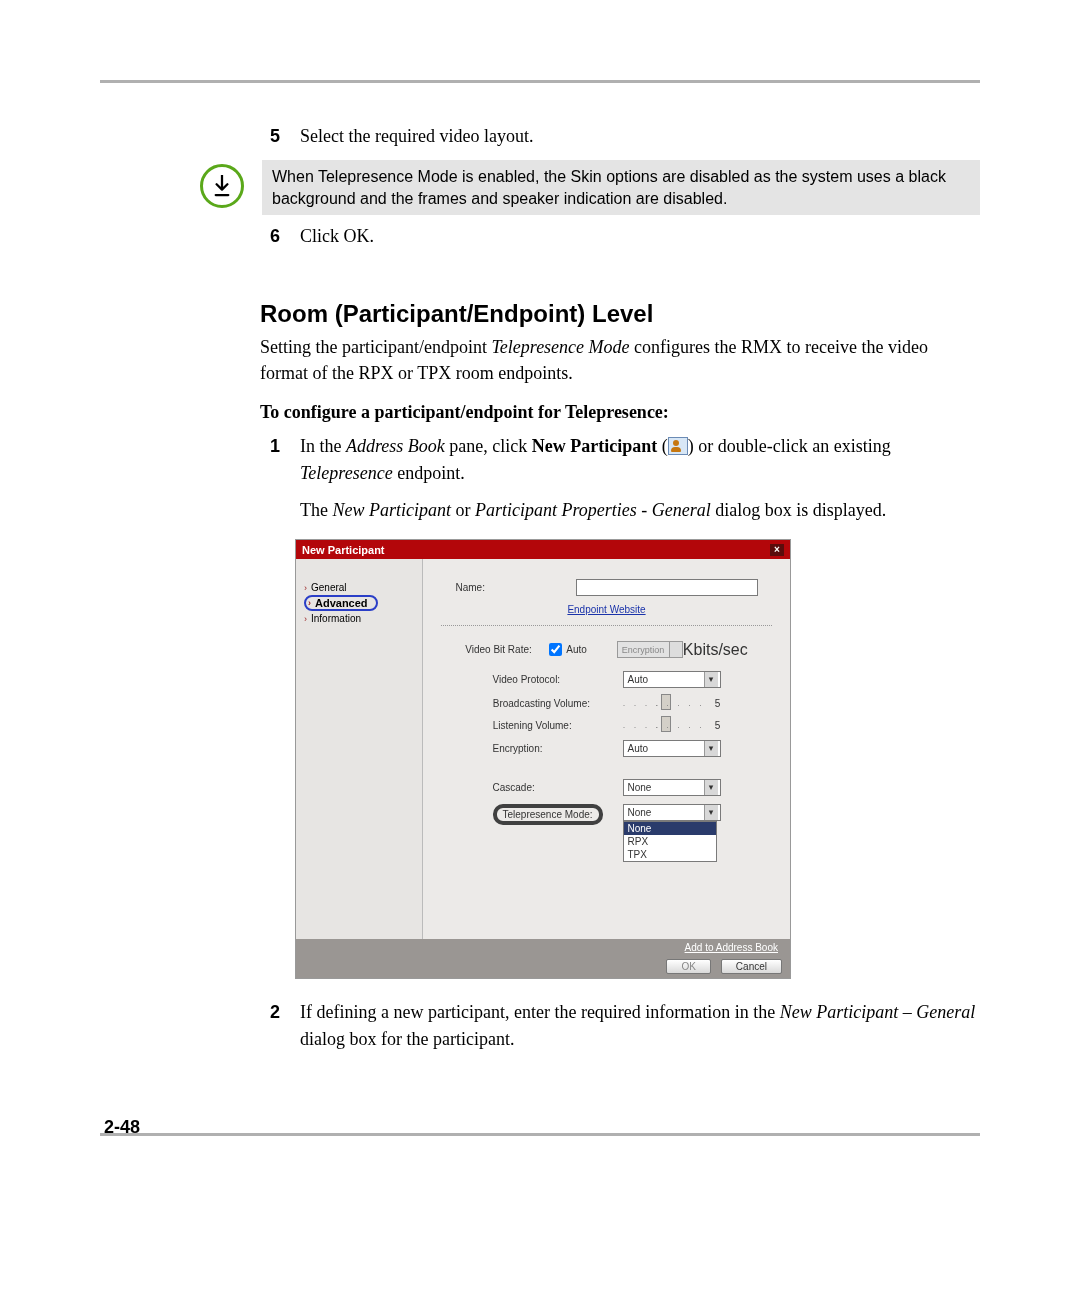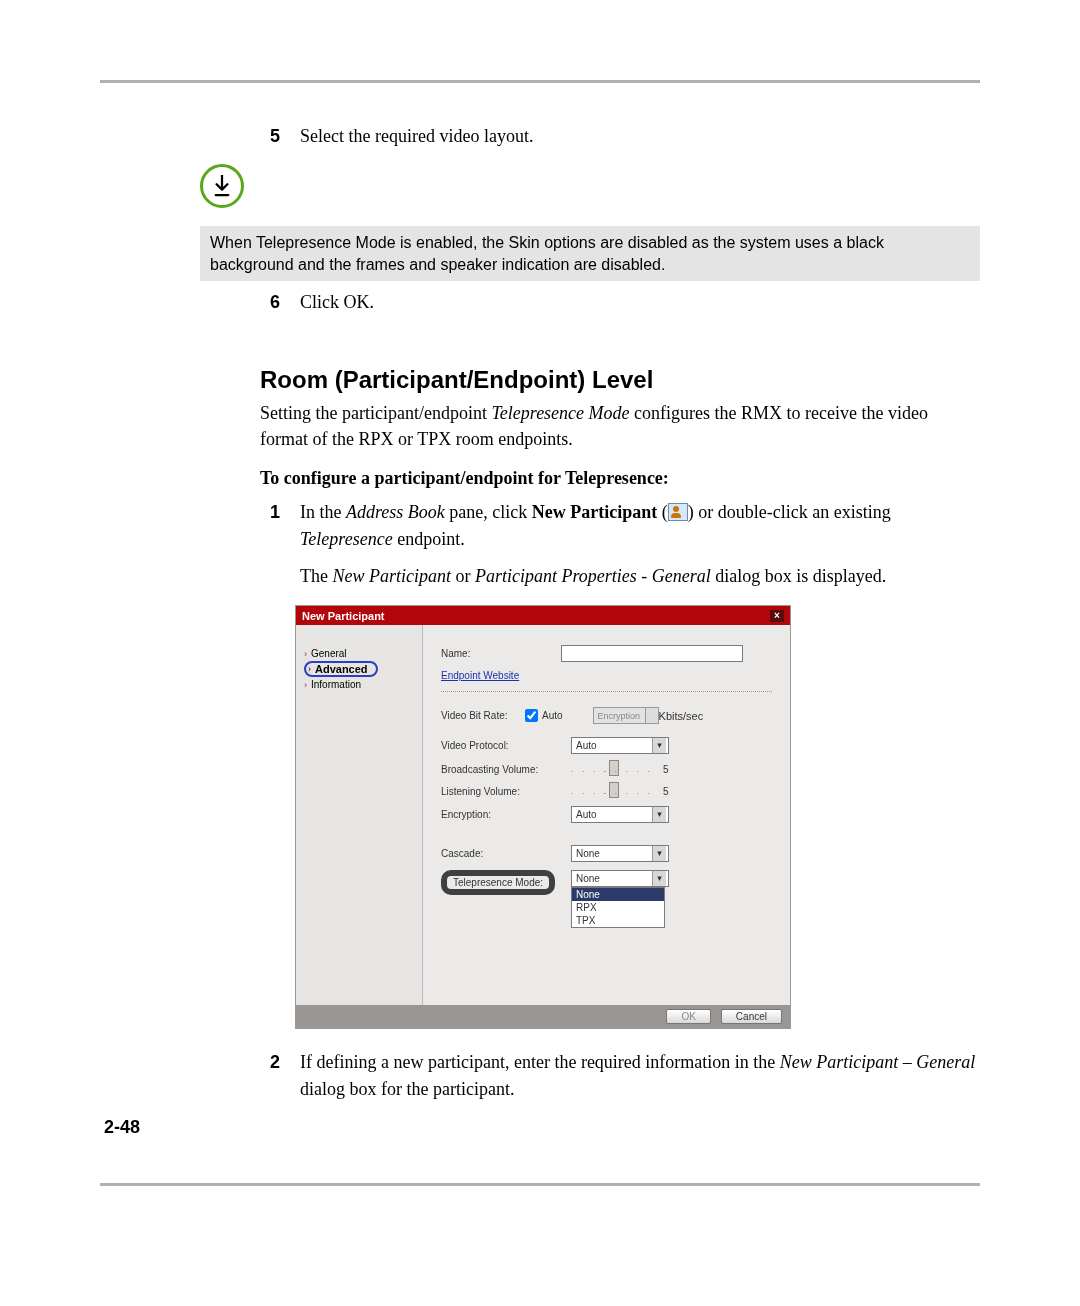--- a/index.html
+++ b/index.html
@@ -42,21 +42,20 @@
     font-size: 18px;
     flex: 0 0 20px;
     text-align: right;
   }
   .step-text { flex: 1; }
   .note-row {
     display: flex;
     align-items: flex-start;
     gap: 18px;
     margin: 6px 0 8px -60px;
-    flex-direction: column;
   }
   .note-icon {
     width: 38px; height: 38px;
     border: 3px solid #5aa81a;
     border-radius: 50%;
     display: flex; align-items: center; justify-content: center;
     flex: 0 0 38px;
     margin-top: 4px;
   }
   .note-icon svg { width: 18px; height: 22px; fill: #000; }
@@ -150,20 +149,21 @@
     flex: 1;
     padding: 20px 18px 10px 18px;
     position: relative;
   }
   .form-row {
     display: flex;
     align-items: center;
     margin-bottom: 8px;
     font-size: 10px;
     color: #333;
+    justify-content: center;
   }
   .form-label { width: 120px; }
   .text-input {
     border: 1px solid #7a7a7a;
     background: #fff;
     height: 15px;
     width: 180px;
   }
   .link-look {
     color: #1a33aa;
@@ -188,21 +188,21 @@
     position: relative;
   }
   .spinner::after {
     content: "";
     position: absolute;
     right: 0; top: 0; bottom: 0;
     width: 12px;
     border-left: 1px solid #999;
     background: #ddd;
   }
-  .kbits { font-size: 11px; color: #333; }
+  .kbits { font-size: 16px; color: #333; }
   .select {
     border: 1px solid #7a7a7a;
     background: #fff;
     height: 15px;
     width: 92px;
     display: inline-flex;
     align-items: center;
     padding-left: 4px;
     font-size: 10px;
     position: relative;
@@ -242,21 +242,21 @@
   }
   .slider .thumb {
     position: absolute;
     left: 38px; top: -2px;
     width: 8px; height: 14px;
     background: #d4d0c8;
     border: 1px solid #888;
   }
   .slider-val { font-size: 10px; margin-left: 10px; }
   .label-highlight {
-    border: 6px solid #404040;
+    border: 4px solid #404040;
     border-radius: 10px;
     padding: 1px 6px;
     display: inline-block;
   }
   .dropdown-open {
     border: 1px solid #7a7a7a;
     background: #fff;
     width: 92px;
     font-size: 10px;
     line-height: 13px;
@@ -460,20 +460,23 @@
                 <div class="sel">None</div>
                 <div class="opt">RPX</div>
                 <div class="opt">TPX</div>
               </div>
             </span>
           </div>
 
 
         </div>
       </div>
+      <div class="footer-upper">
+        <span class="addbook">Add to Address Book</span>
+      </div>
       <div class="dialog-footer">
         <span class="btn ok">OK</span>
         <span class="btn">Cancel</span>
       </div>
     </div>
 
     <div class="step-row">
       <div class="step-num">2</div>
       <div class="step-text">
         <span>If defining a new participant, enter the required information in the </span><span class="italic">New Participant – General</span><span> dialog box for the participant.</span>

